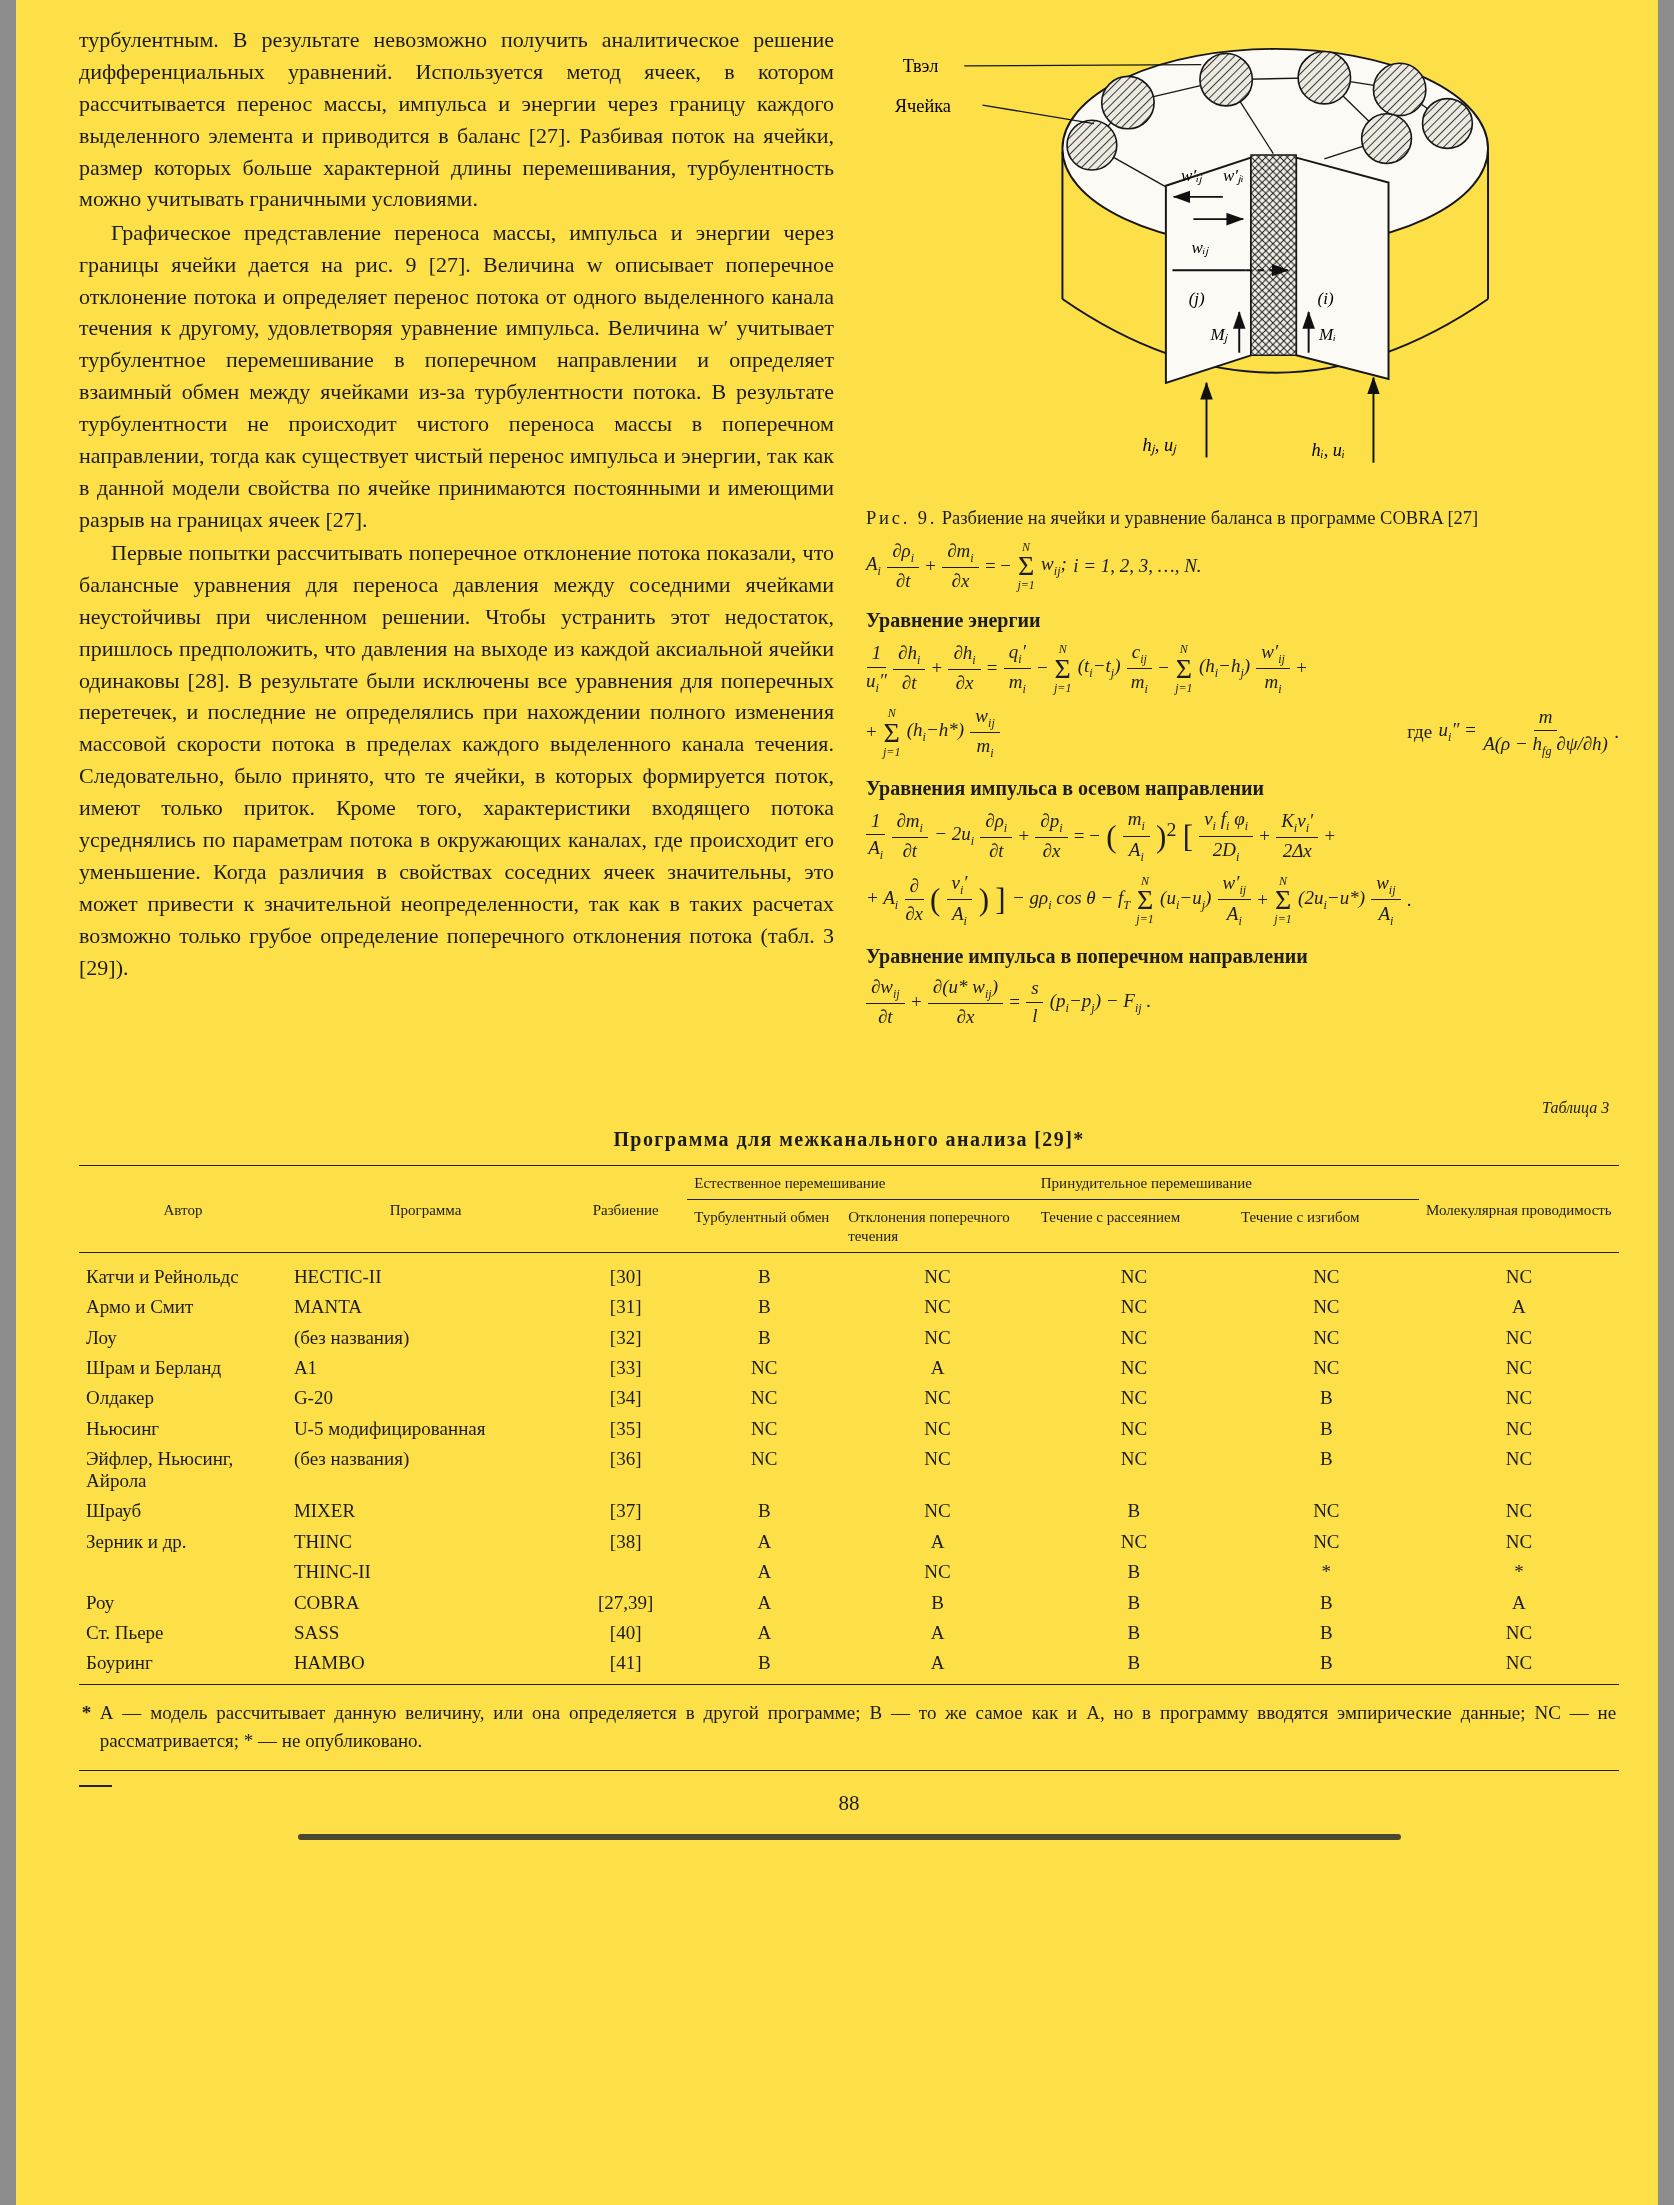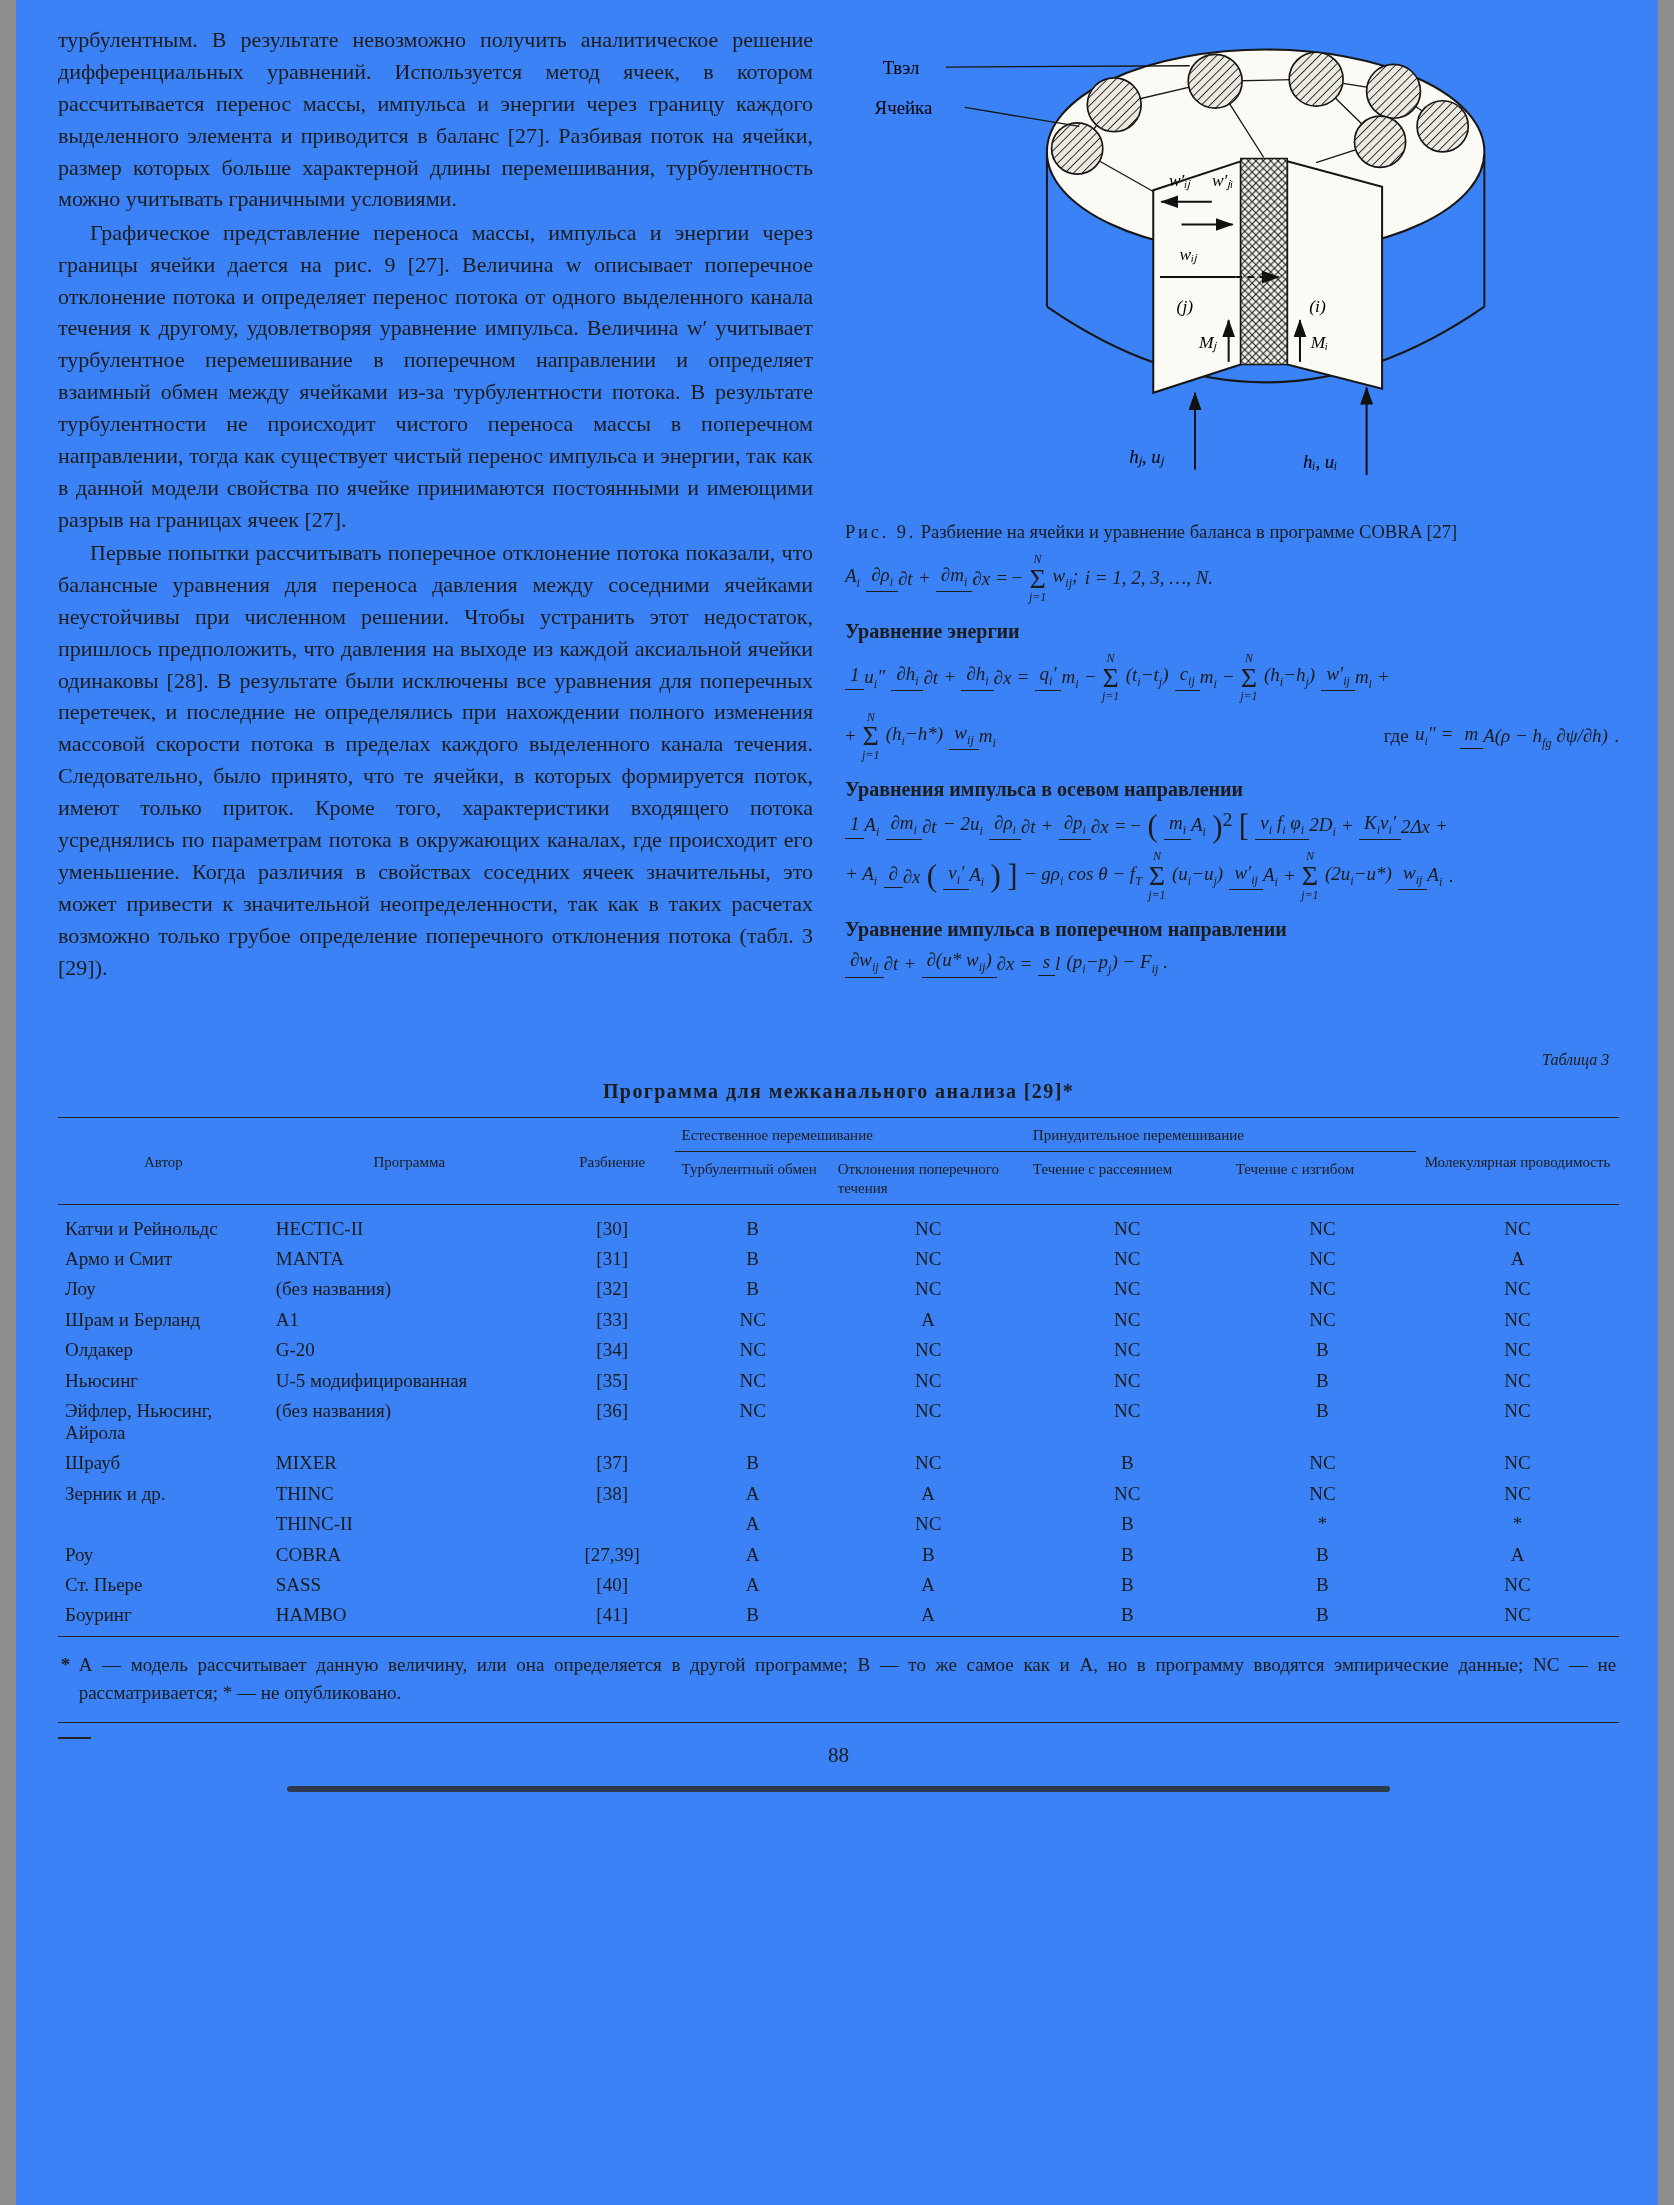--- a/index.html
+++ b/index.html
@@ -1,35 +1,35 @@
 <!DOCTYPE html>
 <html lang="ru" style="font-size:11px"><head>
 <meta charset="utf-8">
 <style>
   * { box-sizing: border-box; }
   body { margin: 0; background: #8d8d8d; font-family: "Liberation Serif", serif; }
   .page {
     width: 1642px; height: 2205px; margin: 0 auto; position: relative;
-    background: #3b82f6; color: #1c1c1c; overflow: hidden;
-    padding: 24px 39px 0 42px;
+    background: #fde047; color: #1c1c1c; overflow: hidden;
+    padding: 24px 39px 0 63px;
   }
   
   .columns { display: flex; gap: 32px; }
   .col-left { width: 755px; flex: none; font-size: 22px; line-height: 1.45; text-align: justify; }
   .col-left p { margin: 0; }
   .col-left p + p { text-indent: 32px; margin-top: 1.4px; }
   .col-right { flex: 1; min-width: 0; }
   .figure svg { width: 100%; height: auto; display: block; }
   .figure-caption { font-size: 18.5px; line-height: 1.35; margin-top: 4.2px; text-align: justify; }
   .caption-label { letter-spacing: 2.8px; }
   
   .eq-title { font-size: 20px; font-weight: bold; margin: 17px 0 4.2px; }
   .eq { display: flex; align-items: center; gap: 6.3px; font-size: 19px; font-style: italic;
         flex-wrap: nowrap; margin: 8.4px 0 2.8px; white-space: nowrap; }
-  .frac { display: inline-flex; flex-direction: row; align-items: center; line-height: 1.18; }
+  .frac { display: inline-flex; flex-direction: column; align-items: center; line-height: 1.18; }
   .frac .num { border-bottom: 1.5px solid #1c1c1c; padding: 0 4.9px 2.1px; text-align: center; }
   .frac .den { padding-top: 2.1px; text-align: center; }
   .sum { display: inline-flex; flex-direction: column; align-items: center; line-height: 1; }
   .sum .lim { font-size: 12px; }
   .sum .sigma { font-size: 28px; font-style: normal; line-height: 0.9; padding: 0.7px 0; }
   .upright { font-style: normal; }
   .bigbr { font-size: 31px; font-style: normal; line-height: 1; }
   .grow { flex: 1; min-width: 17px; }
   sub, sup { font-size: 64%; }
   

